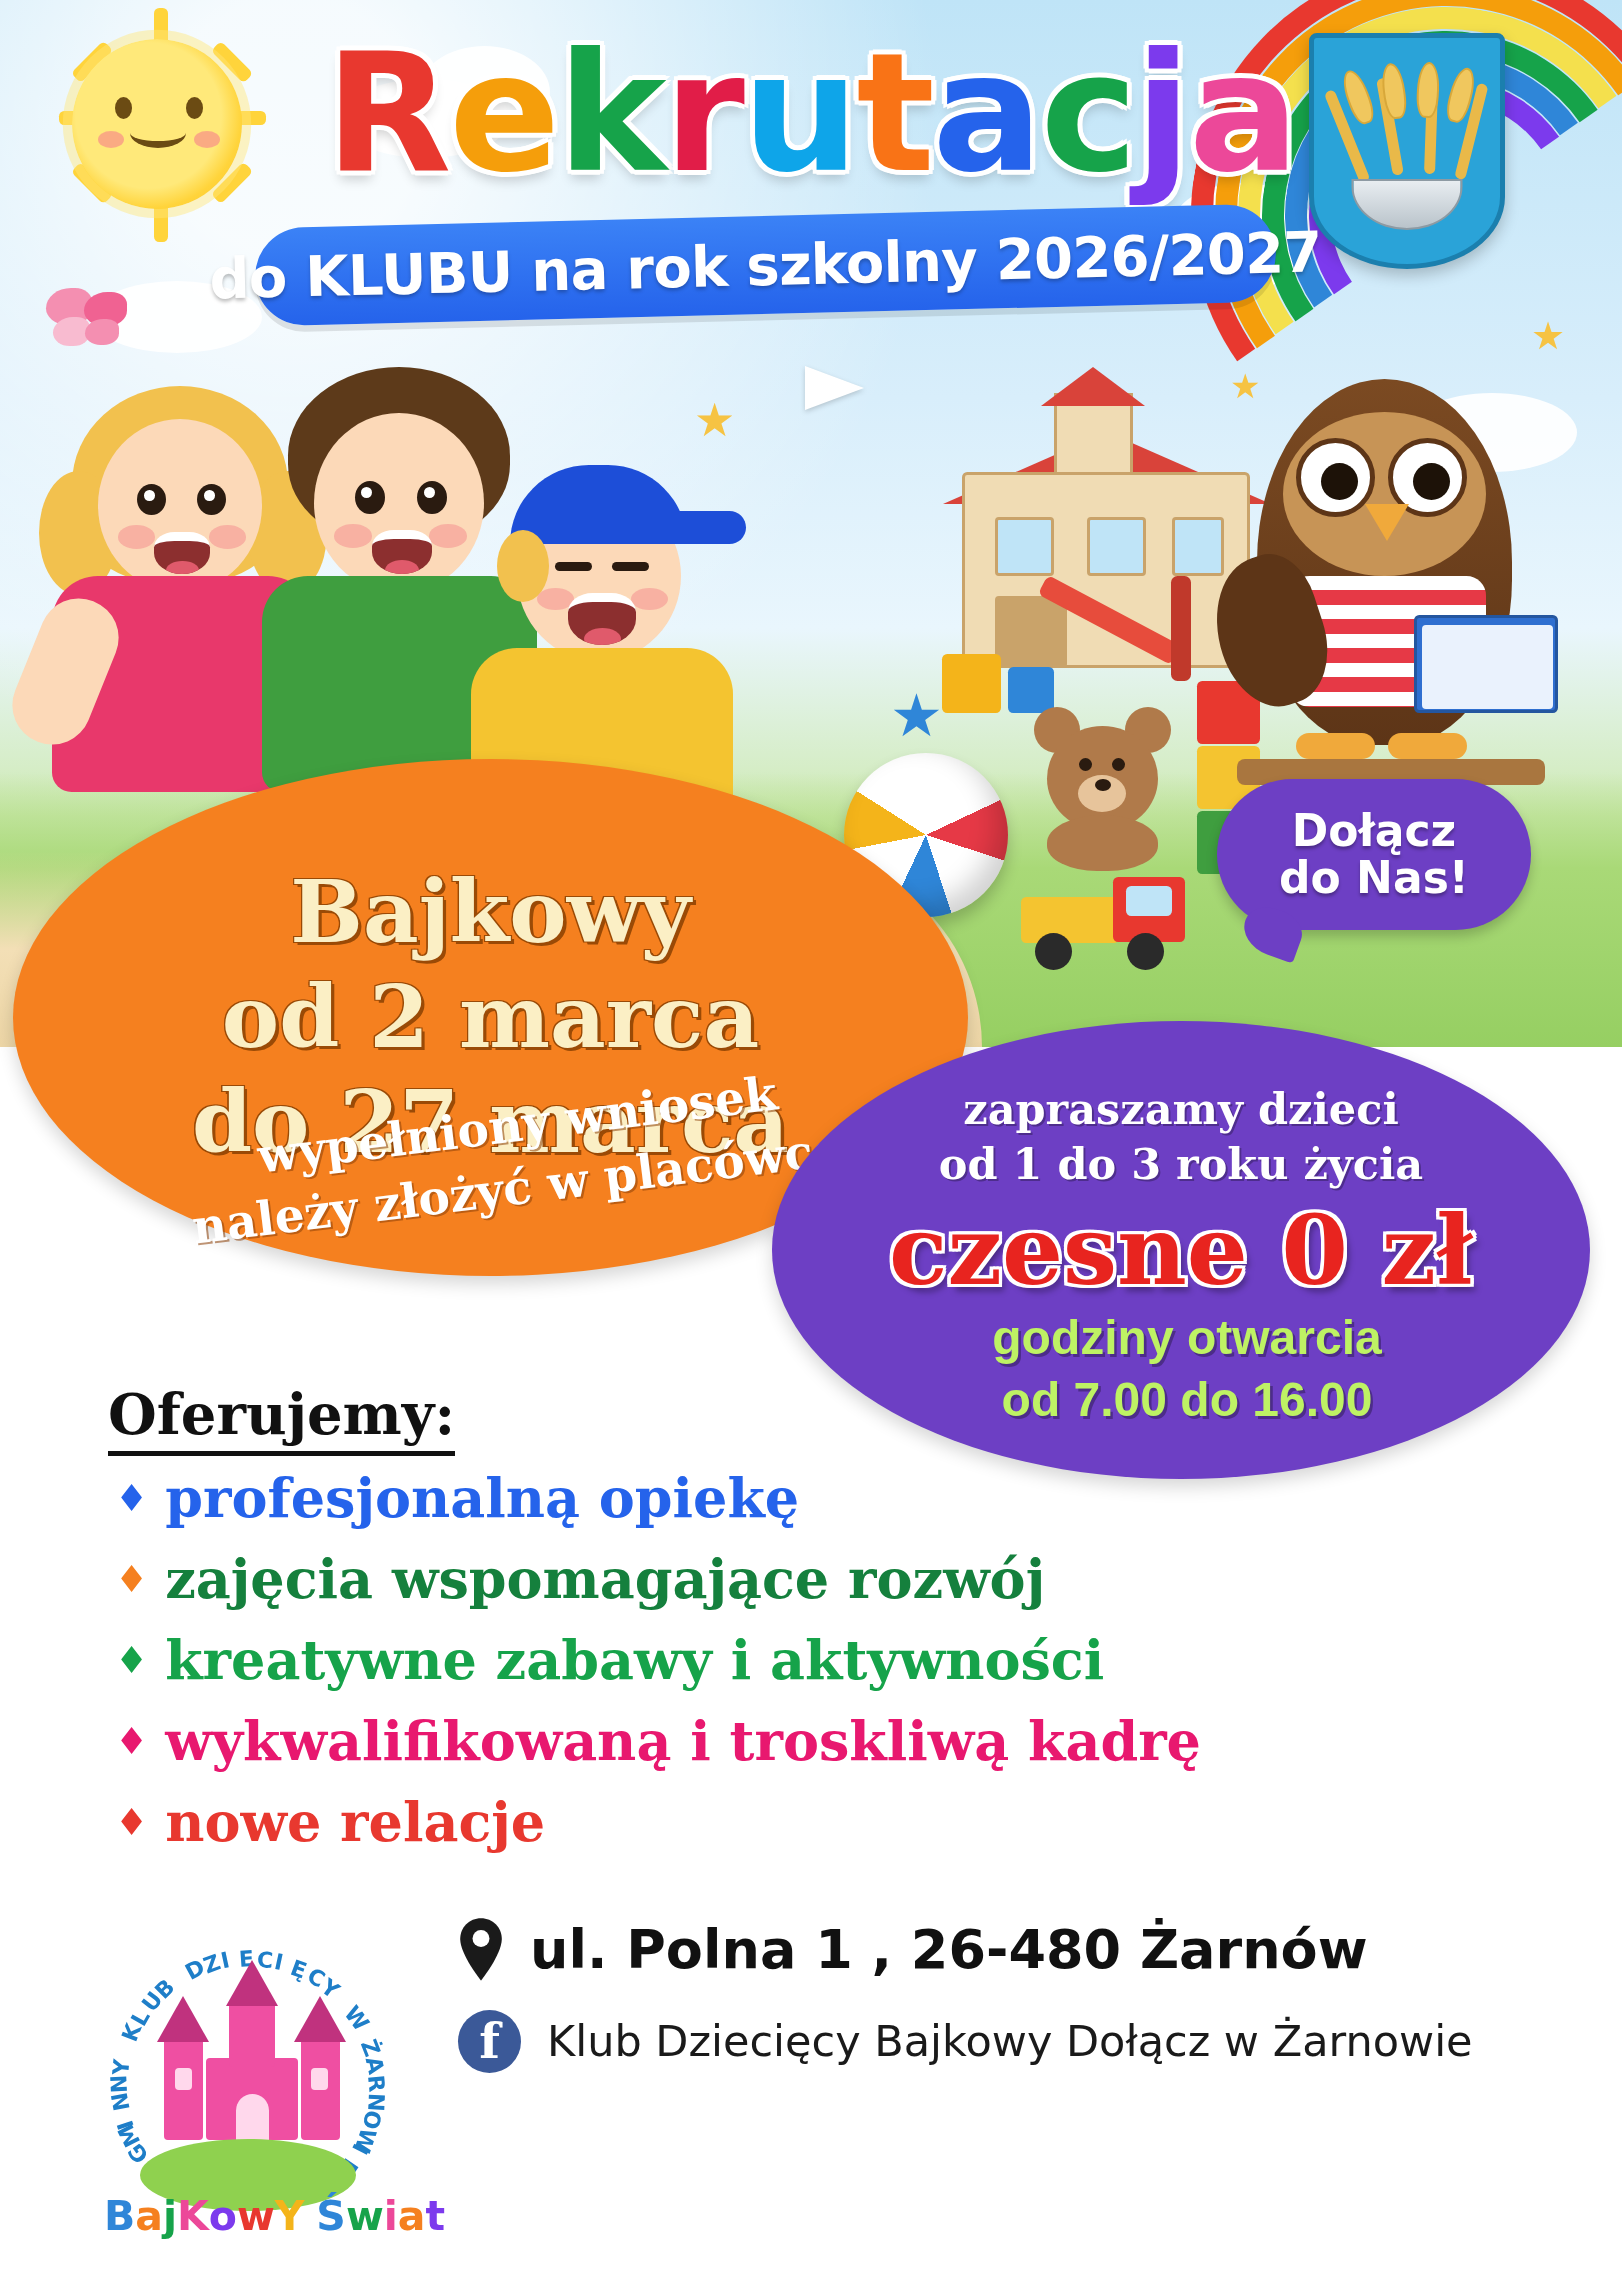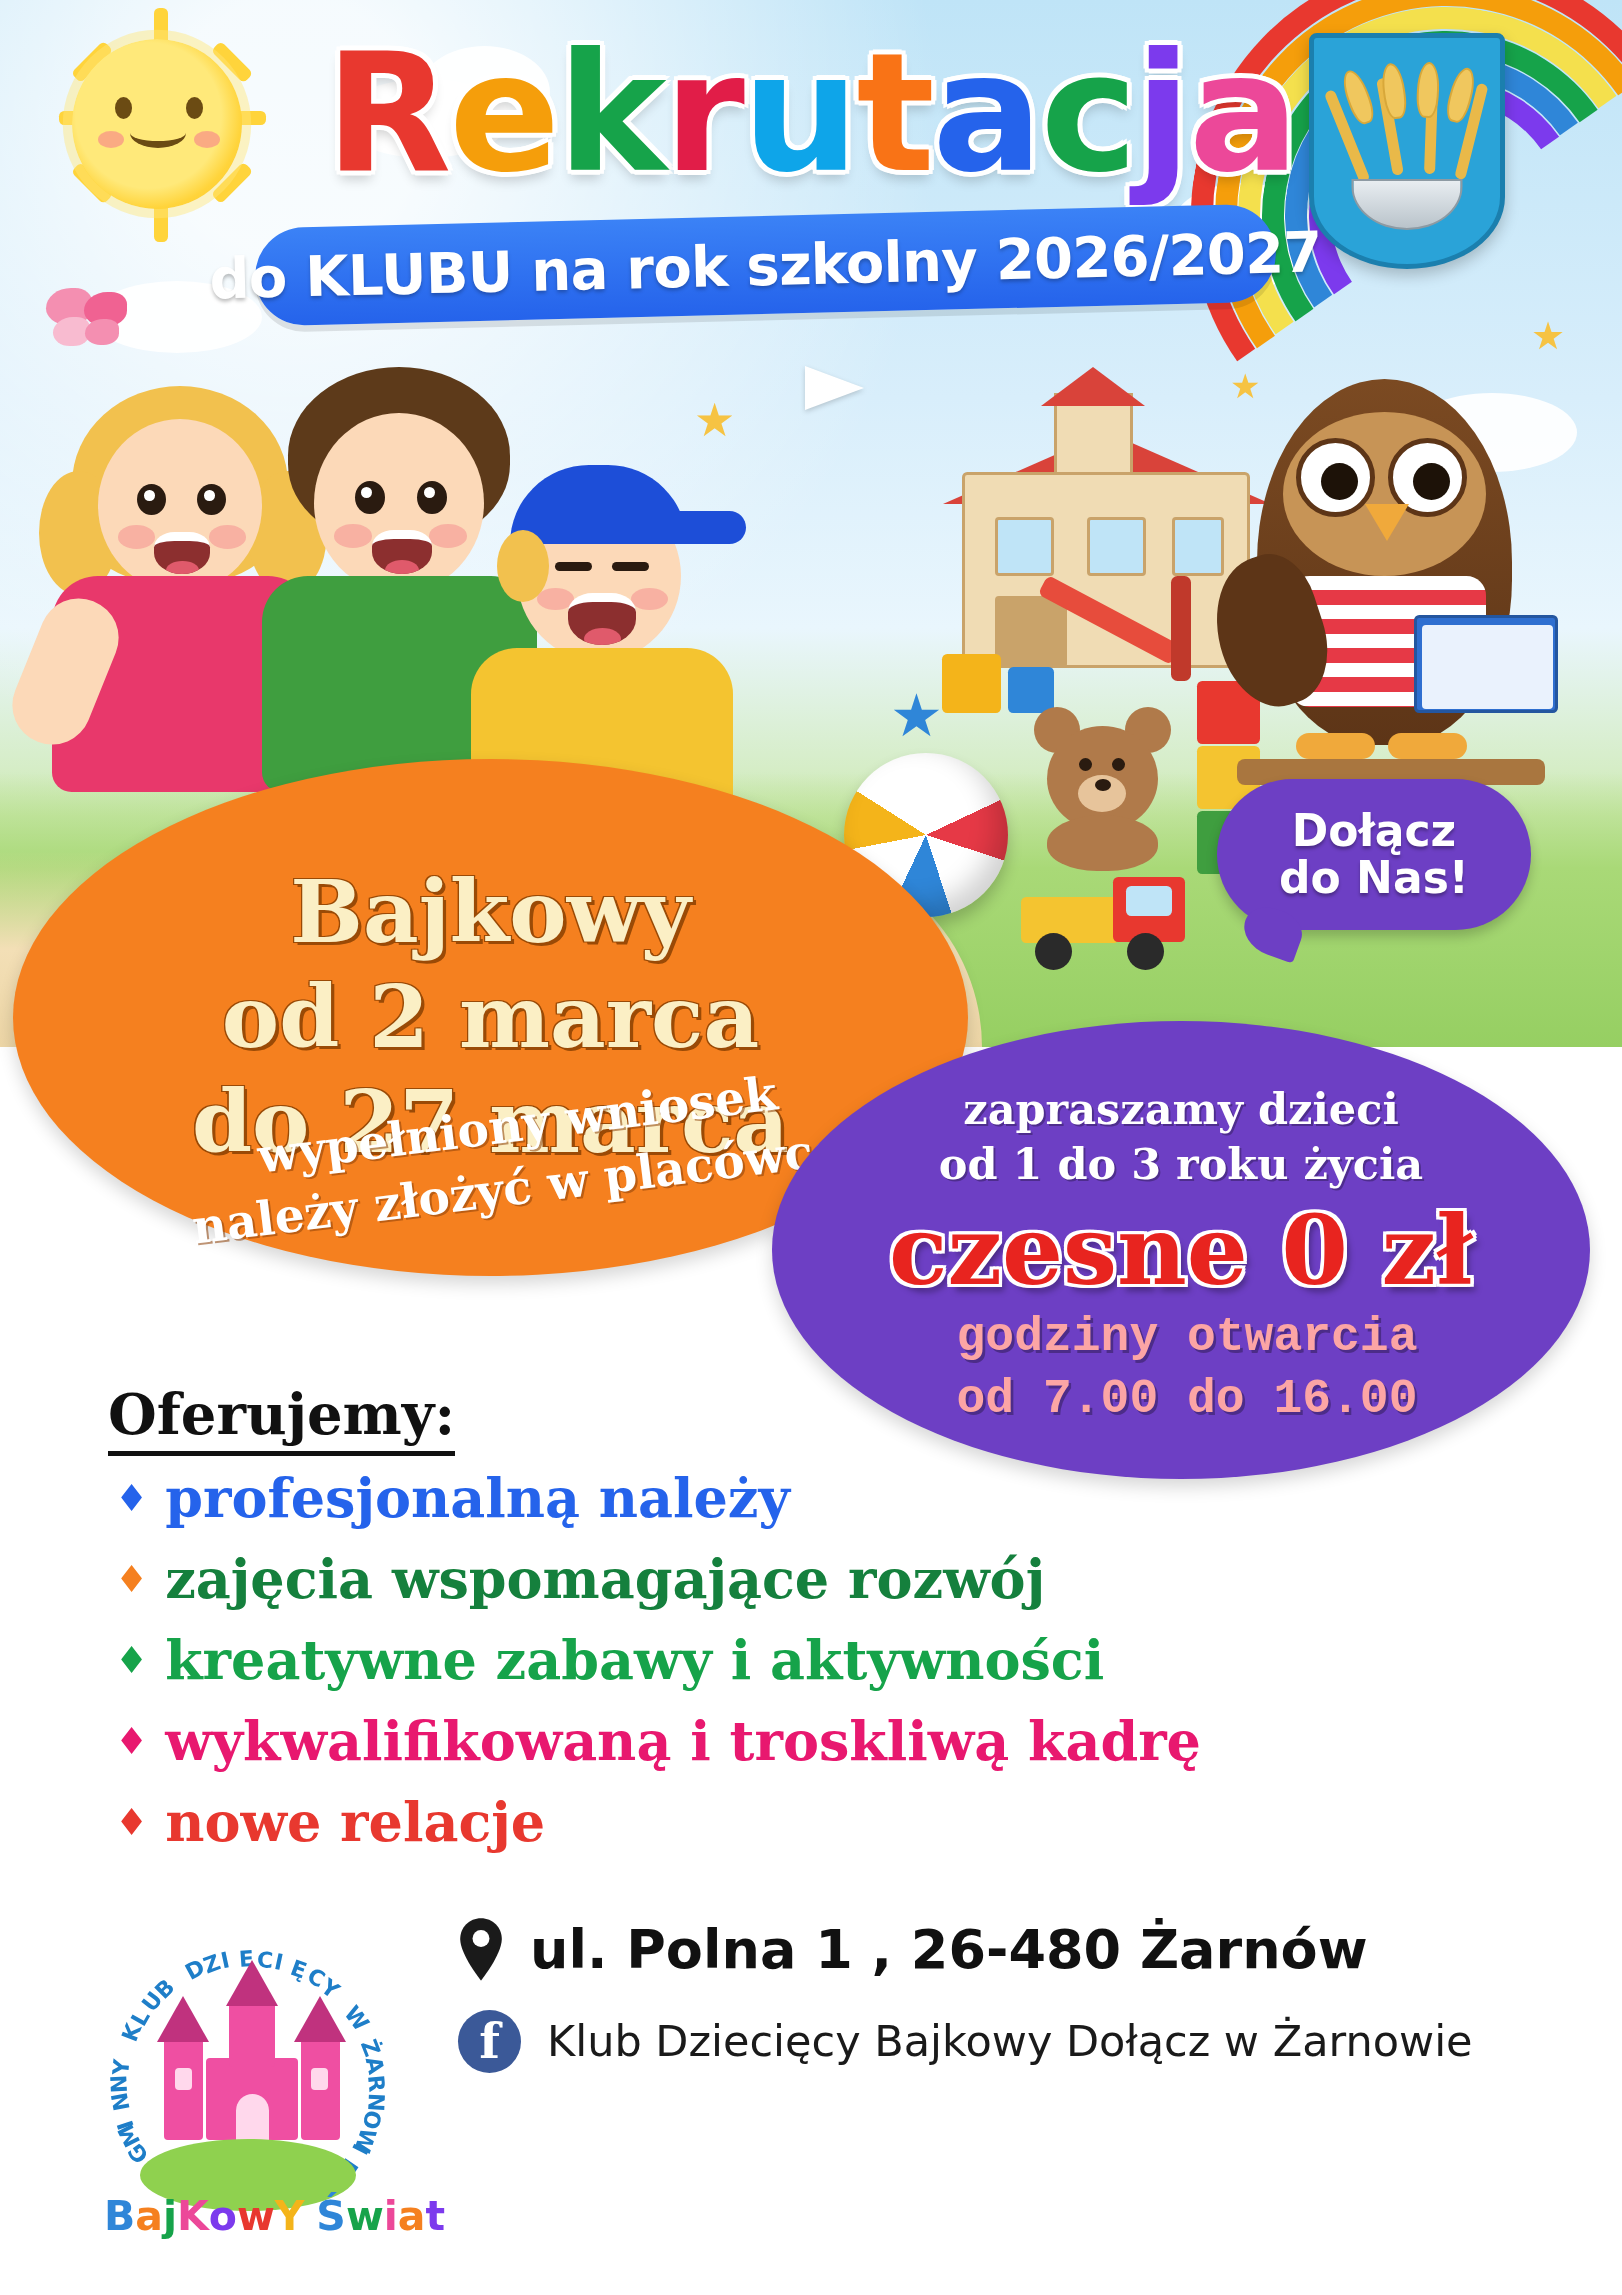--- a/index.html
+++ b/index.html
@@ -271,21 +271,21 @@
   .pe-price {
     font-family:"DejaVu Serif", serif; font-weight:700;
     font-size: 96px; line-height: 1.15; color:#e8241f; white-space:nowrap;
     text-shadow:
       3.3px 0 0 #ffffff, -3.3px 0 0 #ffffff, 0 3.3px 0 #ffffff, 0 -3.3px 0 #ffffff,
       3.3px 3.3px 0 #ffffff, -3.3px -3.3px 0 #ffffff, 3.3px -3.3px 0 #ffffff, -3.3px 3.3px 0 #ffffff,
       5.2px 6.5px 6.5px rgba(0,0,0,0.35);
     margin: 3.9px 0 1.3px;
   }
   .pe-hours {
-    font-family:Liberation Mono, monospace; font-weight:700; color:#fca5a5;
+    font-family:Liberation Sans, sans-serif; font-weight:700; color:#bef264;
     font-size: 48px; line-height: 1.28; white-space:nowrap;
     text-shadow: 2.6px 2.6px 0 rgba(0,0,0,0.30);
     margin-left: 12px;
   }
 
   
   .offer-title {
     position: absolute; left: 108px; top: 1381px;
     font-family:"DejaVu Serif", serif; font-weight:700; font-size: 56px;
     color:#111111; border-bottom: 5.2px solid #111111; padding-bottom: 3.9px;
@@ -558,21 +558,21 @@
     <div class="pe-line-small">od 1 do 3 roku życia</div>
     <div class="pe-price">czesne 0 zł</div>
     <div class="pe-hours">godziny otwarcia</div>
     <div class="pe-hours">od 7.00 do 16.00</div>
   </div>
 
   <div class="offer-title">Oferujemy:</div>
   <ul class="offer-list">
     <li class="offer-item">
       <span class="bullet" style="color:#2563eb">♦</span>
-      <span style="color:#2563eb">profesjonalną należy</span>
+      <span style="color:#2563eb">profesjonalną opiekę</span>
     </li>
     <li class="offer-item">
       <span class="bullet" style="color:#f5801f">♦</span>
       <span style="color:#15803d">zajęcia wspomagające rozwój</span>
     </li>
     <li class="offer-item">
       <span class="bullet" style="color:#16a34a">♦</span>
       <span style="color:#16a34a">kreatywne zabawy i aktywności</span>
     </li>
     <li class="offer-item">

